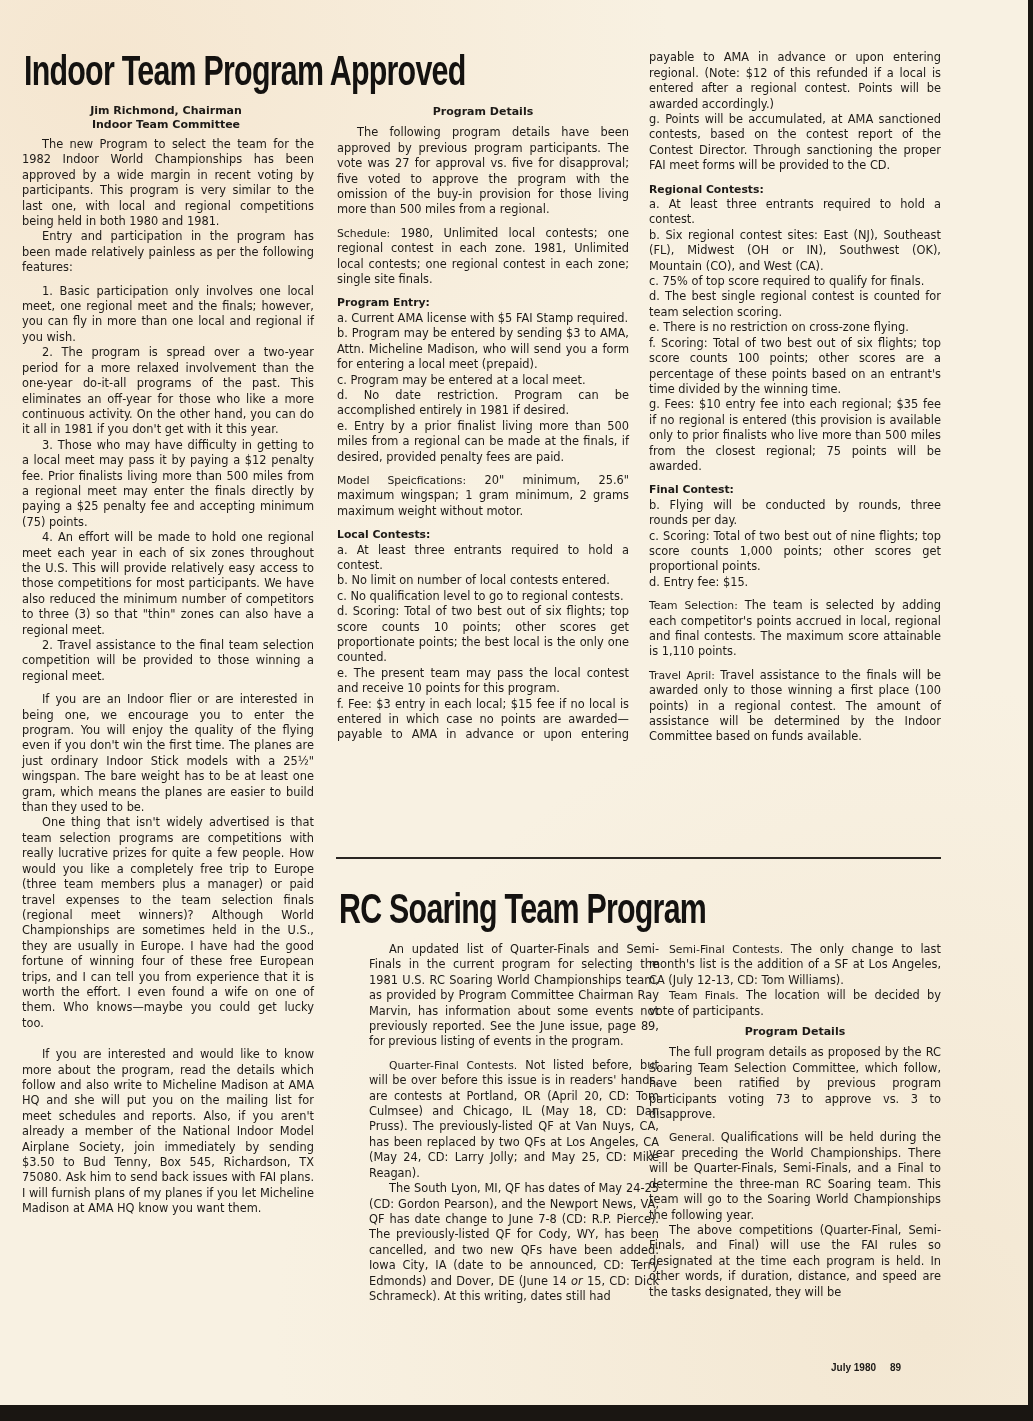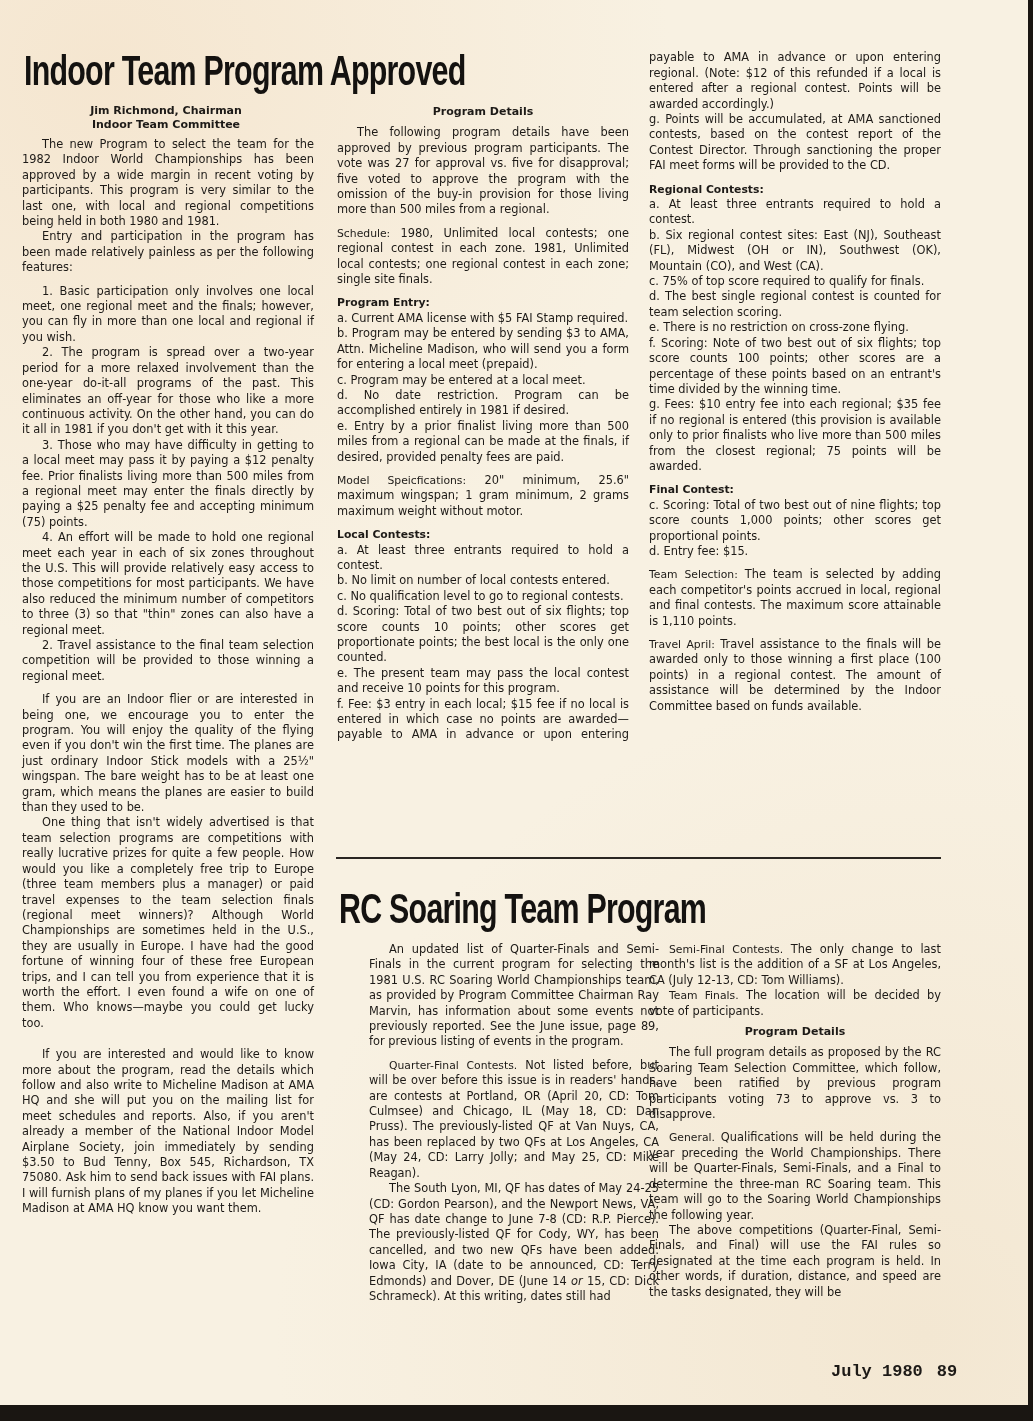--- a/index.html
+++ b/index.html
@@ -38,22 +38,22 @@
   .label-line { font-weight: bold; font-size: 10.8px; margin: 0; }
 
   #c1 { left: 22px; top: 104px; width: 292px; }
   #c2 { left: 337px; top: 104px; width: 292px; }
   #c3 { left: 649px; top: 50px; width: 292px; }
   #c4 { left: 339px; top: 942px; width: 290px; margin-left: 30px; }
   #c5 { left: 649px; top: 942px; width: 292px; }
 
   .rule { position: absolute; left: 336px; top: 857px; width: 605px; height: 2px; background: #2a2622; }
   .footer {
-    position: absolute; left: 831px; top: 1362px; font-family: Liberation Mono, monospace;
-    font-weight: bold; font-size: 17px; color: #1d1a17; white-space: nowrap;
+    position: absolute; left: 831px; top: 1362px; font-family: Liberation Sans, sans-serif;
+    font-weight: bold; font-size: 10px; color: #1d1a17; white-space: nowrap;
   }
   .footer span { margin-right: 14px; }
 </style>
 </head>
 <body>
 
 <div class="page">
 
   <h1 id="h1" class="headline">Indoor Team Program Approved</h1>
 
@@ -108,24 +108,25 @@
         <span style="display:block;margin-top:-46px">f. Fee: $3 entry in each local; $15 fee if no local is entered in which case no points are awarded—payable to AMA in advance or upon entering regional. (Note: $12 of this refunded if a local is entered after a regional contest. Points will be awarded accordingly.)</span>
       </p>
     <p class="item">g. Points will be accumulated, at AMA sanctioned contests, based on the contest report of the Contest Director. Through sanctioning the proper FAI meet forms will be provided to the CD.</p>
     <div class="gap"></div>
     <div class="label-line">Regional Contests:</div>
     <p class="item">a. At least three entrants required to hold a contest.</p>
     <p class="item">b. Six regional contest sites: East (NJ), Southeast (FL), Midwest (OH or IN), Southwest (OK), Mountain (CO), and West (CA).</p>
     <p class="item">c. 75% of top score required to qualify for finals.</p>
     <p class="item">d. The best single regional contest is counted for team selection scoring.</p>
     <p class="item">e. There is no restriction on cross-zone flying.</p>
-    <p class="item">f. Scoring: Note of two best out of six flights; top score counts 100 points; other scores are a percentage of these points based on an entrant's time divided by the winning time.</p>
+    <p class="item">f. Scoring: Total of two best out of six flights; top score counts 100 points; other scores are a percentage of these points based on an entrant's time divided by the winning time.</p>
     <p class="item">g. Fees: $10 entry fee into each regional; $35 fee if no regional is entered (this provision is available only to prior finalists who live more than 500 miles from the closest regional; 75 points will be awarded.</p>
     <div class="gap"></div>
     <div class="label-line">Final Contest:</div>
+    <p class="item">b. Flying will be conducted by rounds, three rounds per day.</p>
     <p class="item">c. Scoring: Total of two best out of nine flights; top score counts 1,000 points; other scores get proportional points.</p>
     <p class="item">d. Entry fee: $15.</p>
     <div class="gap"></div>
     <p class="noind"><span class="lbl">Team Selection:</span><span> The team is selected by adding each competitor's points accrued in local, regional and final contests. The maximum score attainable is 1,110 points.</span></p>
     <div class="gap"></div>
     <p class="noind"><span class="lbl">Travel April:</span><span> Travel assistance to the finals will be awarded only to those winning a first place (100 points) in a regional contest. The amount of assistance will be determined by the Indoor Committee based on funds available.</span></p>
   </div>
 
   <div class="rule"></div>
 

